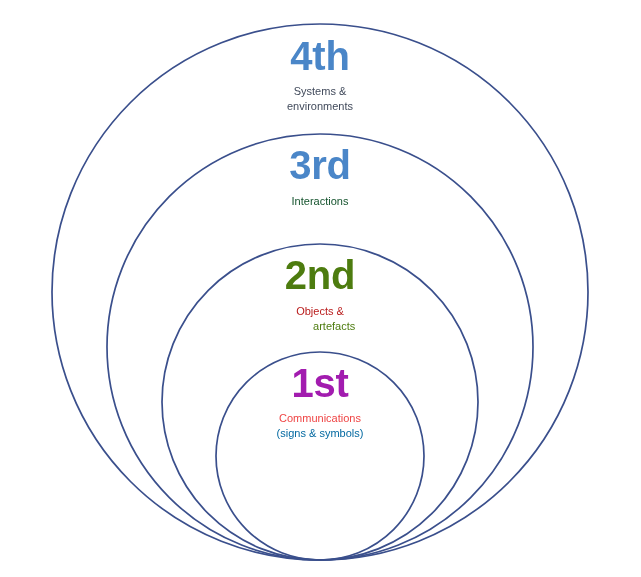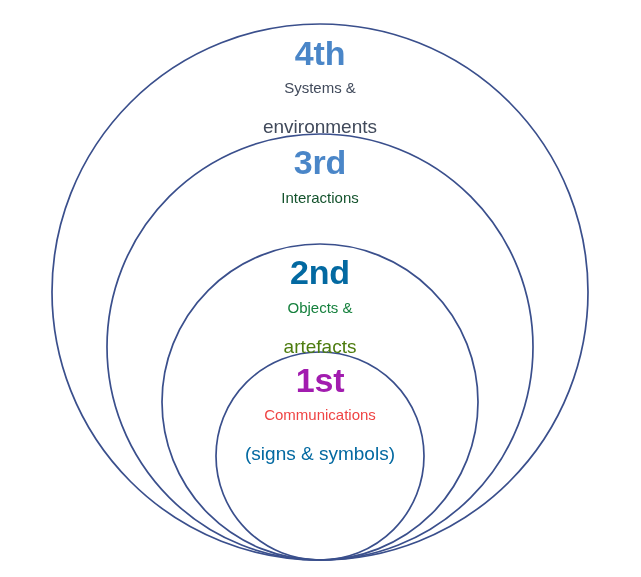--- a/index.html
+++ b/index.html
@@ -25,38 +25,38 @@
     height: 577px;
   }
   .ring-label {
     position: absolute;
     text-align: center;
     transform: translateX(-50%);
     white-space: nowrap;
     line-height: 1.0;
   }
   .ring-ordinal {
-    font-size: 34px;
+    font-size: 40px;
     font-weight: bold;
     color: #4a86c8;
     letter-spacing: -0.2px;
     margin: 0;
     padding: 0;
   }
   .ring-desc {
-    font-size: 15px;
+    font-size: 11px;
     color: #414a5b;
     margin: 0;
     padding: 0;
     line-height: 1.32;
   }
   .ring-desc-line2 {
-    font-size: 19px;
+    font-size: 11px;
     color: #414a5b;
-    margin: 16px;
+    margin: 0;
     padding: 0;
     line-height: 1.32;
     text-align: right;
   }
   .label-4th { left: 320px; top: 36px; }
   .label-4th .ring-desc { margin-top: 8px; }
   .label-3rd { left: 320px; top: 145px; }
   .label-3rd .ring-desc { margin-top: 9px; }
   .label-2nd { left: 320px; top: 255px; }
   .label-2nd .ring-desc { margin-top: 9px; }
@@ -80,22 +80,22 @@
     <div class="ring-desc" style="color: rgb(65, 74, 91);">Systems &amp;</div>
     <div class="ring-desc-line2" style="color: rgb(65, 74, 91);">environments</div>
   </div>
 
   <div class="ring-label label-3rd">
     <div class="ring-ordinal" style="color: rgb(74, 134, 200);">3rd</div>
     <div class="ring-desc" style="color: #14532d;">Interactions</div>
   </div>
 
   <div class="ring-label label-2nd">
-    <div class="ring-ordinal" style="color: #0369a1;">2nd</div>
-    <div class="ring-desc" style="color: #15803d;">Objects &amp;</div>
+    <div class="ring-ordinal" style="color: #4d7c0f;">2nd</div>
+    <div class="ring-desc" style="color: #b91c1c;">Objects &amp;</div>
     <div class="ring-desc-line2" style="color: #4d7c0f;">artefacts</div>
   </div>
 
   <div class="ring-label label-1st">
     <div class="ring-ordinal" style="color: #a21caf;">1st</div>
     <div class="ring-desc" style="color: #ef4444;">Communications</div>
     <div class="ring-desc-line2" style="color: #0369a1;">(signs &amp; symbols)</div>
   </div>
 
 </div>

